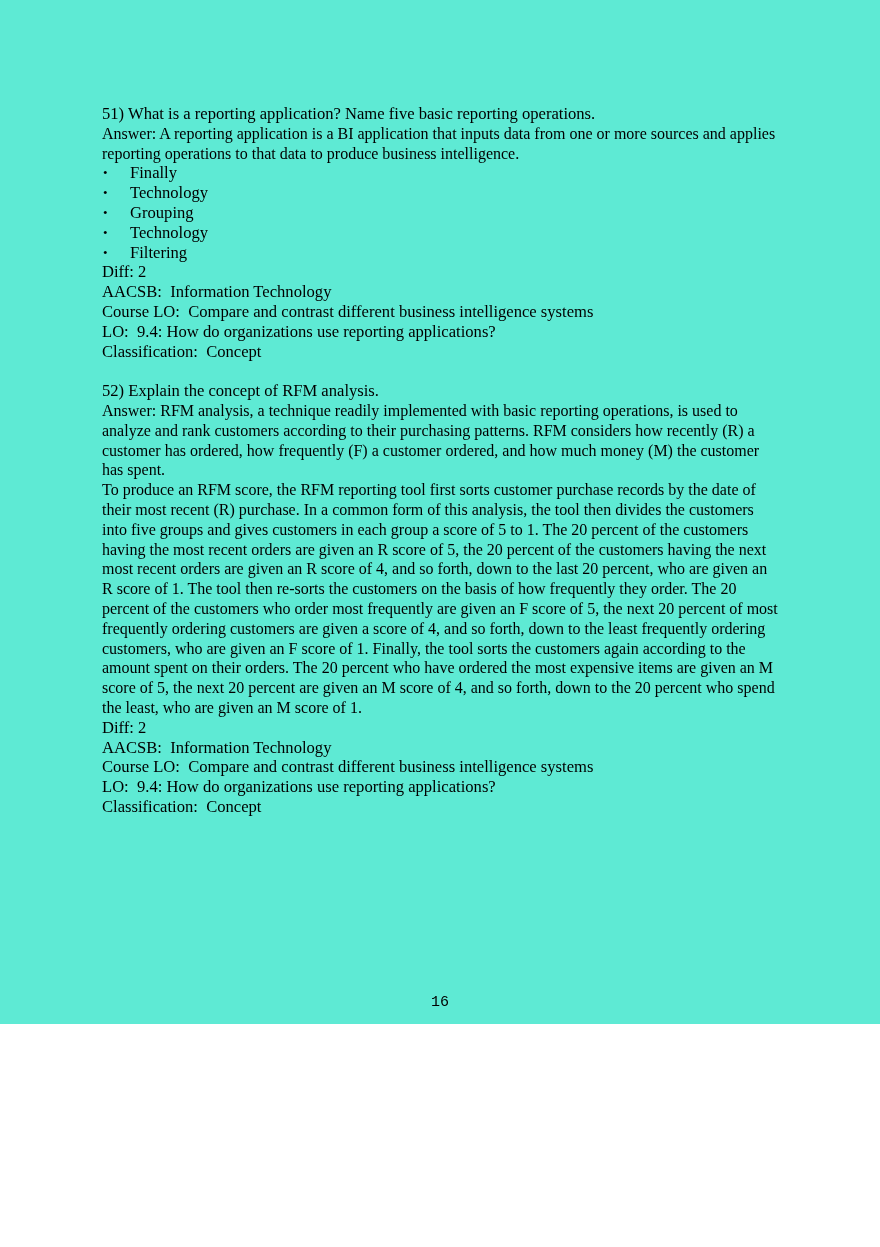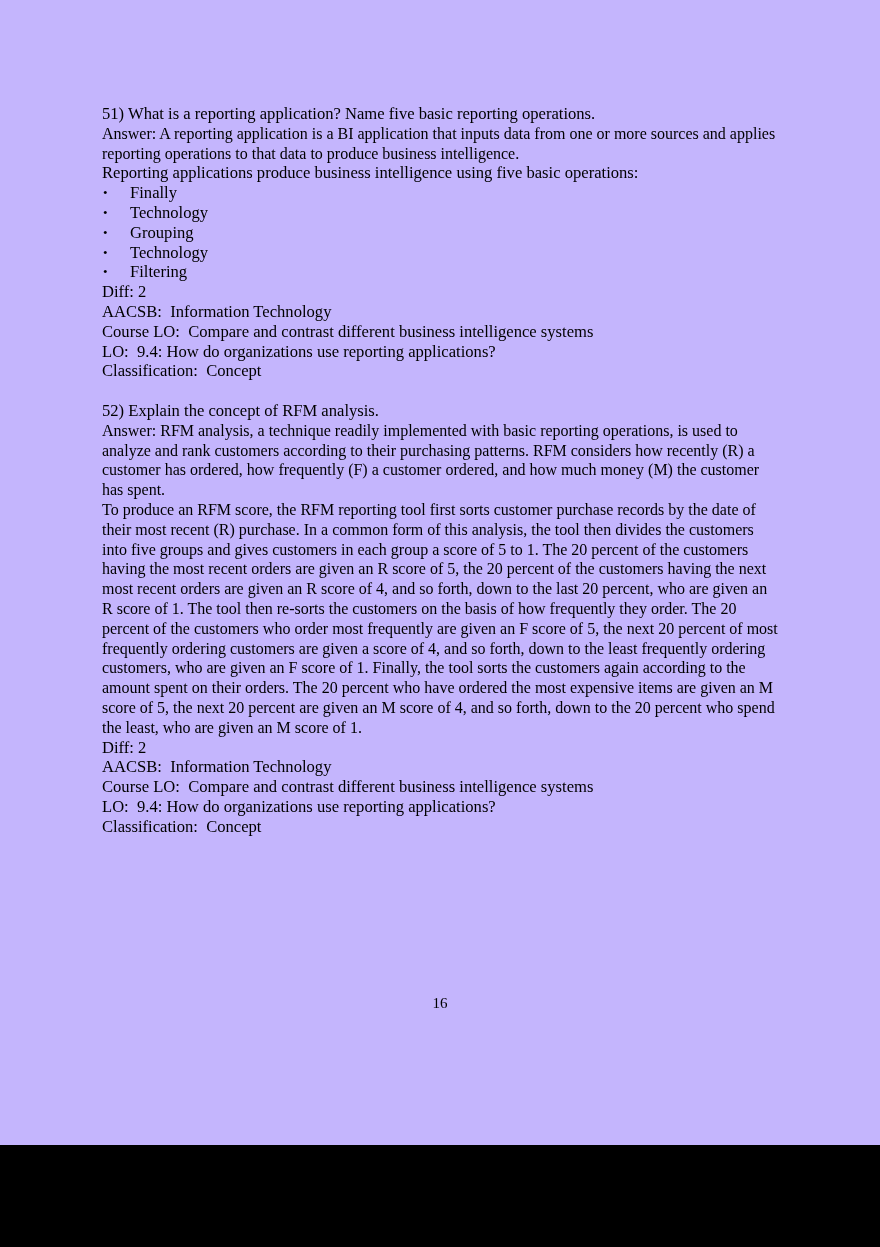--- a/index.html
+++ b/index.html
@@ -3,22 +3,22 @@
 <meta charset="utf-8">
 <style>
   html, body {
     margin: 0;
     padding: 0;
     background: #ffffff;
   }
   .page {
     position: relative;
     width: 880px;
-    height: 1247px;
-    background: #c4b5fd;
+    height: 1024px;
+    background: #5eead4;
     overflow: hidden;
     font-family: "Liberation Serif", "DejaVu Serif", serif;
     color: #000000;
   }
   .content {
     position: absolute;
     left: 102px;
     top: 104px;
     width: 676px;
   }
@@ -61,42 +61,41 @@
     line-height: 19.8px;
   }
   .page-number {
     position: absolute;
     left: 0;
     top: 994px;
     width: 880px;
     text-align: center;
     font-size: 15px;
     line-height: 18px;
-    font-family: Liberation Serif, serif;
+    font-family: Liberation Mono, monospace;
   }
   .footer-bar {
     position: absolute;
     left: 0;
     top: 1145px;
     width: 880px;
     height: 102px;
     background: #000000;
   }
 </style>
 </head>
 <body>
 
 <div class="page">
 
   <div class="content">
 
     <div class="qblock">
       <p class="line">51) What is a reporting application? Name five basic reporting operations.</p>
       <p class="para">Answer:  A reporting application is a BI application that inputs data from one or more sources and applies reporting operations to that data to produce business intelligence.</p>
-      <p class="line">Reporting applications produce business intelligence using five basic operations:</p>
       <ul class="bullets">
         <li class="bullet-item"><span class="dot">•</span><span>Finally</span></li>
         <li class="bullet-item"><span class="dot">•</span><span>Technology</span></li>
         <li class="bullet-item"><span class="dot">•</span><span>Grouping</span></li>
         <li class="bullet-item"><span class="dot">•</span><span>Technology</span></li>
         <li class="bullet-item"><span class="dot">•</span><span>Filtering</span></li>
       </ul>
       <p class="line">Diff: 2</p>
       <p class="line">AACSB:  Information Technology</p>
       <p class="line">Course LO:  Compare and contrast different business intelligence systems</p>

